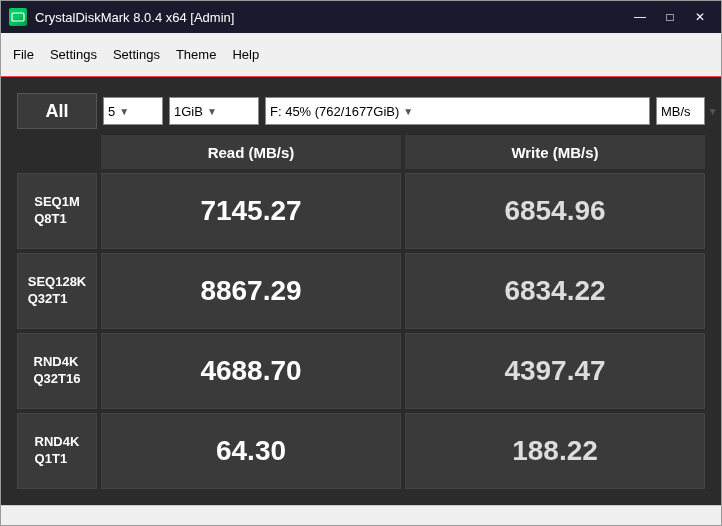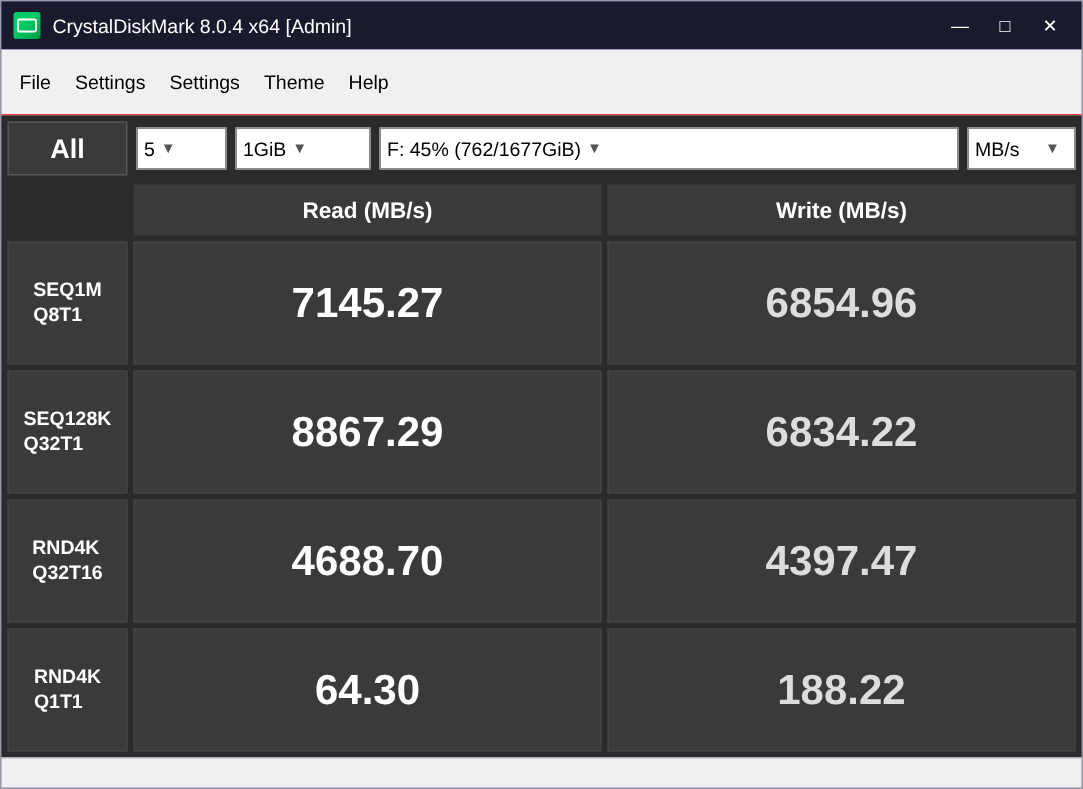--- a/index.html
+++ b/index.html
@@ -10,21 +10,21 @@
       display: flex;
       justify-content: center;
       align-items: center;
       width: 722px;
       height: 526px;
     }
 
     .window {
       width: 722px;
       height: 526px;
-      background: #8b5cf6;
+      background: #c2410c;
       border: 1px solid #999;
       display: flex;
       flex-direction: column;
     }
 
     
     .title-bar {
       background: #1a1a2e;
       color: white;
       display: flex;
@@ -91,21 +91,21 @@
       color: #000;
       cursor: pointer;
     }
 
     
     .main-content {
       background: #2b2b2b;
       flex: 1;
       display: flex;
       flex-direction: column;
-      padding: 4px;
+      padding: 16px;
       gap: 6px;
     }
 
     
     .controls-row {
       display: flex;
       align-items: center;
       gap: 6px;
       height: 36px;
     }
@@ -132,21 +132,21 @@
       align-items: center;
       padding: 0 4px;
       font-size: 13px;
       cursor: pointer;
       gap: 4px;
     }
 
     .select-runs { width: 60px; }
     .select-size { width: 90px; }
     .select-drive { flex: 1; }
-    .select-unit { width: 72px; gap: 17px; }
+    .select-unit { width: 49px; gap: 17px; }
 
     .select-arrow {
       font-size: 10px;
       color: #555;
     }
 
     
     .results-table {
       flex: 1;
       display: flex;

